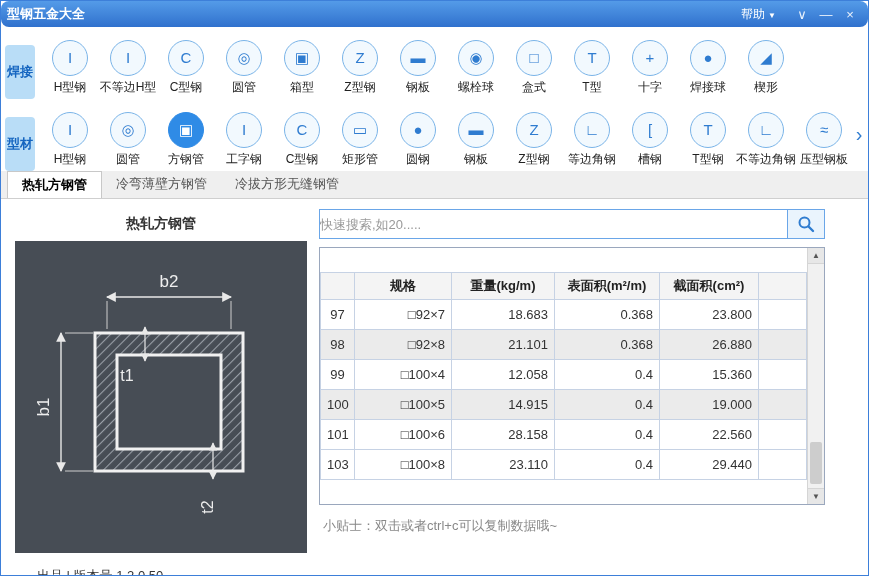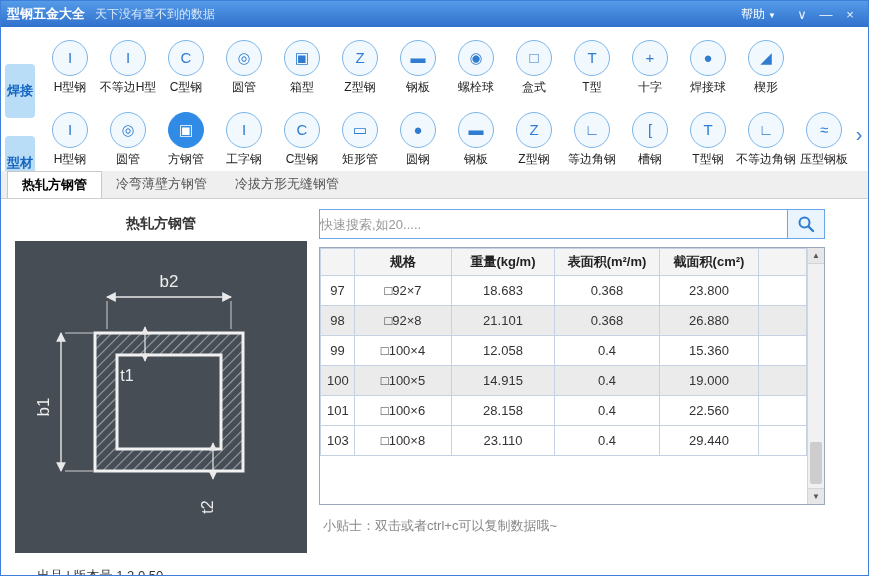--- a/index.html
+++ b/index.html
@@ -5,34 +5,34 @@
   * { box-sizing: border-box; margin: 0; padding: 0; }
   html,body { width: 869px; height: 576px; }
   body { font-family: "Liberation Sans","DejaVu Sans",sans-serif; background:#fff; }
 
   .window { position:relative; width:869px; height:576px; overflow:hidden;
             background:#fff; border:1px solid #3d7fd9; }
 
   
   .titlebar { position:absolute; top:0; left:0; right:0; height:26px;
               background:linear-gradient(#549be8,#3071cd);
-              display:flex; align-items:center; padding:0 6px; color:#fff; }
+              display:flex; align-items:center; padding:0 6px; color:#fff;border-radius:8px; }
   .app-title { font-size:13px; font-weight:bold; }
   .subtitle  { font-size:12px; color:#d7e8fb; margin-left:10px; }
   .tb-spacer { flex:1; }
   .help-btn  { font-size:12px; color:#fff; margin-right:14px; cursor:pointer;margin-left:48px; }
   .help-btn .caret { font-size:8px; margin-left:3px; }
   .win-btn   { width:24px; text-align:center; font-size:13px; color:#eaf2fc; cursor:pointer; }
 
   
   .side-tab { position:absolute; left:4px; width:30px; height:54px;
               background:#b9ddf7; color:#1565c0; border-radius:4px;
               font-size:13px; font-weight:bold;
               display:flex; flex-direction:column; align-items:center; justify-content:center;
-              line-height:1.15; cursor:pointer;margin-top:19px; }
+              line-height:1.15; cursor:pointer; }
   .side-tab.t1 { top:44px; }
   .side-tab.t2 { top:116px; }
 
   
   .tool-row { position:absolute; left:40px; right:14px; height:72px;
               display:flex; padding-top:13px; }
   .tool-row.r1 { top:26px; }
   .tool-row.r2 { top:98px; }
   .tool-item { width:58px; display:flex; flex-direction:column; align-items:center; cursor:pointer; }
   .tool-circle { width:36px; height:36px; border-radius:50%;
@@ -62,25 +62,25 @@
   .search-input { flex:1; height:30px; border:1px solid #6aa6e8; border-right:none;
                   padding:0 0; font-size:13px; color:#333; outline:none;
                   font-family:"Liberation Sans","DejaVu Sans",sans-serif; }
   .search-input::placeholder { color:#999; }
   .search-btn { width:38px; height:30px; border:1px solid #6aa6e8; background:#eaf4fd;
                 display:flex; align-items:center; justify-content:center; cursor:pointer; }
 
   
   .table-wrap { position:absolute; left:318px; top:246px; width:506px; height:258px;
                 border:1px solid #9aa7bd; overflow:hidden; background:#fff; }
-  table.data { border-collapse:collapse; table-layout:fixed; width:487px; }
+  table.data { border-collapse:collapse; table-layout:fixed; width:487px;margin-top:24px; }
   table.data th, table.data td { border:1px solid #c6d2e4; font-size:13px;
                                  height:30px; padding:0 6px; overflow:hidden; white-space:nowrap; }
   table.data th { height:27px; background:#f4f4f4; font-weight:bold; color:#222; text-align:center; }
-  table.data td { color:#333; text-align:center; }
+  table.data td { color:#333; text-align:right; }
   table.data td.rownum { text-align:center; }
   tr.alt td { background:#ebebeb; }
 
   
   .vscroll { position:absolute; right:0; top:0; width:17px; height:256px;
              background:#f1f1f1; border-left:1px solid #d5d5d5; }
   .scroll-btn { position:absolute; left:0; width:16px; height:16px; background:#e7e7e7;
                 color:#555; font-size:8px; line-height:16px; text-align:center; cursor:pointer; }
   .scroll-btn.up { top:0; border-bottom:1px solid #d5d5d5; }
   .scroll-btn.down { bottom:0; border-top:1px solid #d5d5d5; }
@@ -91,21 +91,20 @@
   .tip { position:absolute; left:322px; top:516px; font-size:13px; color:#888; }
   .footer-line { position:absolute; left:10px; top:566px; font-size:13px; color:#333; }
 </style>
 </head>
 <body>
 
 <div class="window">
 
   <div class="titlebar">
     <span class="app-title">型钢五金大全</span>
-    <span class="subtitle">天下没有查不到的数据</span>
     <span class="tb-spacer"></span>
     <span class="help-btn">
       <span>帮助</span><span class="caret">▼</span>
     </span>
     <span class="win-btn"><span>∨</span></span>
     <span class="win-btn"><span>—</span></span>
     <span class="win-btn"><span>×</span></span>
   </div>
 
   <div class="side-tab t1">

